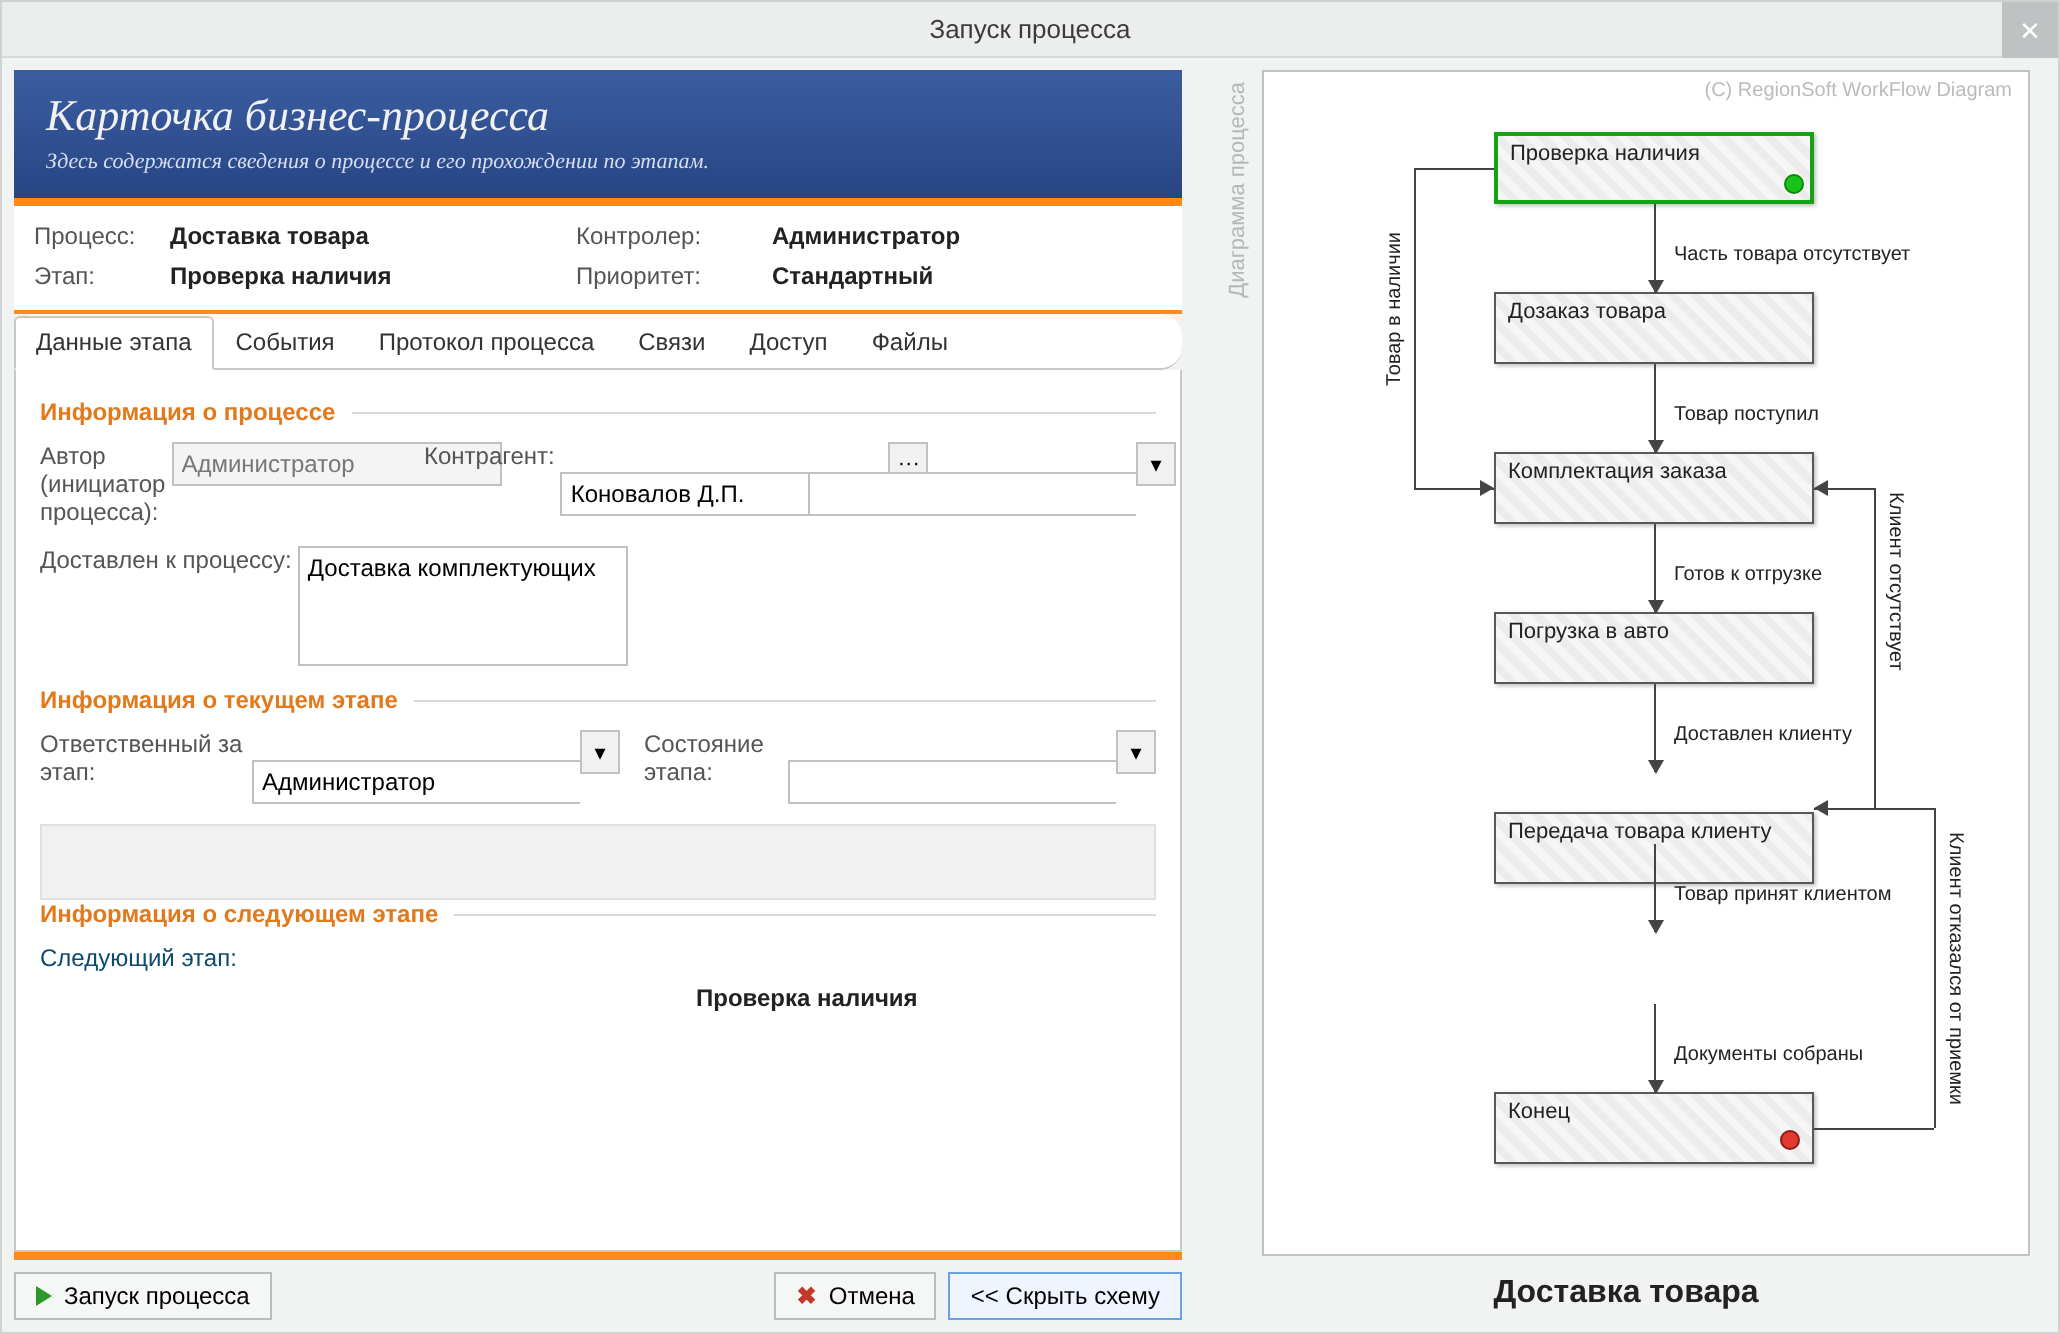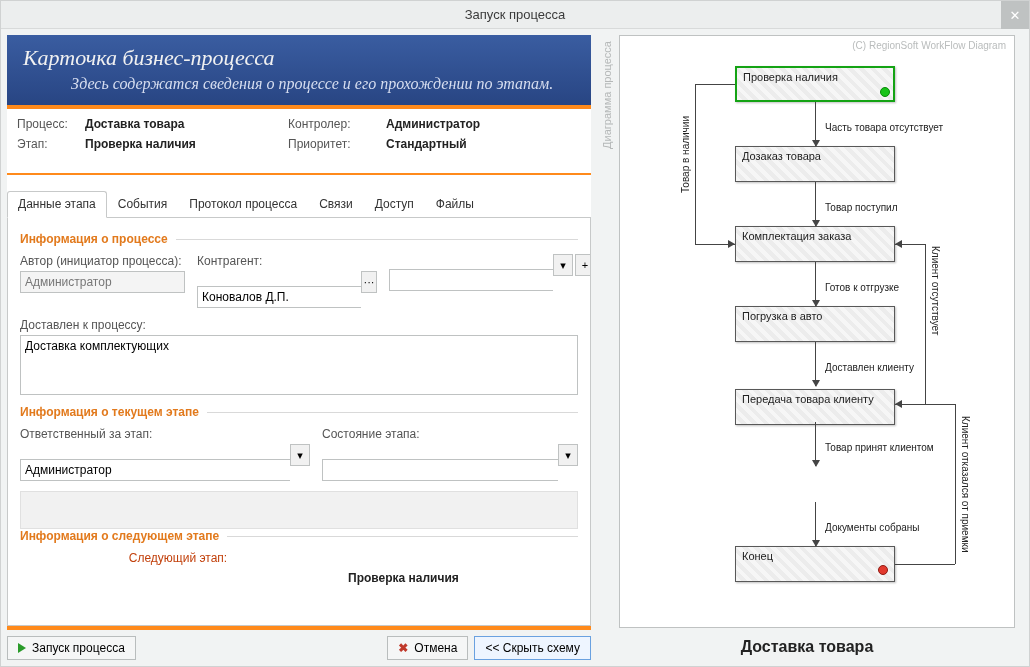--- a/index.html
+++ b/index.html
@@ -37,21 +37,21 @@
     color: #fff;
     display: flex;
     align-items: center; justify-content: center;
     font-size: 13px;
     cursor: pointer;
   }
   .content {
     flex: 1;
     display: flex;
     padding: 6px;
-    gap: 4px;
+    gap: 16px;
     overflow: hidden;
   }
   
   .left-panel {
     width: 584px;
     display: flex;
     flex-direction: column;
   }
   .header-box {
     background: #2c4c8a;
@@ -64,41 +64,41 @@
     font-family: "Georgia", "Palatino Linotype", serif;
     font-style: italic;
     font-size: 22px;
     font-weight: 500;
     margin-bottom: 4px;
     color: #f1f1f1;
   }
   .header-sub {
     font-family: "Georgia", "Palatino Linotype", serif;
     font-style: italic;
-    font-size: 16px;
+    font-size: 11px;
     color: #d7def0;
-    margin-left: 48px;
   }
   .summary {
     background: #fff;
-    padding: 8px 10px 22px 10px;
+    padding: 8px 10px 10px 10px;
     border-bottom: 2px solid #ff8a1b;
     display: grid;
     grid-template-columns: 60px 1fr 90px 1fr;
     row-gap: 6px;
     column-gap: 8px;
     font-size: 12px;
   }
   .summary .lbl { color: #555; }
   .summary .val { font-weight: 600; color: #222; }
   .tabs {
     display: flex;
     background: #fff;
     border-bottom: 1px solid #c7c9c9;
-    padding-top: 15px;
+    padding-top: 0;
+    border-radius: 11px;
   }
   .tab {
     padding: 5px 10px 6px 10px;
     border: 1px solid transparent;
     border-bottom: none;
     cursor: pointer;
     color: #333;
     font-size: 12px;
     position: relative;
     top: 1px;
@@ -130,21 +130,21 @@
     content: "";
     flex: 1;
     height: 1px;
     background: #d9d9d9;
   }
   .form-row {
     display: flex;
     gap: 12px;
     margin-bottom: 10px;
   }
-  .form-col { display: flex; flex-direction: column; gap: 3px; }
+  .form-col { display: flex; flex-direction: row; gap: 3px; }
   .fld-label { color: #555; font-size: 12px; }
   .inp, .sel, .ta {
     border: 1px solid #bfc2c2;
     background: #fff;
     font-size: 12px;
     font-family: inherit;
     padding: 3px 4px;
     height: 22px;
   }
   .inp[readonly] { background: #f4f4f4; color: #777; }
@@ -165,21 +165,21 @@
     background: #f1f1f1;
     border: 1px solid #e0e0e0;
     margin-top: 4px;
   }
   .next-stage-row {
     display: flex;
     gap: 8px;
     margin-top: 2px;
     margin-bottom: 6px;
   }
-  .next-stage-row .k { color: #c2410c; width: 320px; text-align: center; padding-right: 4px; }
+  .next-stage-row .k { color: #0c4a6e; width: 320px; text-align: left; padding-right: 4px; }
   .next-stage-row .v { font-weight: 600; color: #222; }
   .footer-orange {
     height: 4px;
     background: #ff8a1b;
     margin-top: auto;
   }
   .button-bar {
     display: flex;
     padding: 6px 0 0 0;
     gap: 6px;
@@ -439,21 +439,21 @@
     <div class="right-panel">
       <div class="diagram-area">
         <div class="diagram-vlabel">Диаграмма процесса</div>
         <div class="diagram-surface">
           <div class="copyright">(C) RegionSoft WorkFlow Diagram</div>
 
           <div class="node start" style="left:115px; top:30px;">Проверка наличия</div>
           <div class="node" style="left:115px; top:110px;">Дозаказ товара</div>
           <div class="node" style="left:115px; top:190px;">Комплектация заказа</div>
           <div class="node" style="left:115px; top:270px;">Погрузка в авто</div>
-          <div class="node" style="left:115px; top:353px;">Передача товара клиенту</div>
+          <div class="node" style="left:115px; top:370px;">Передача товара клиенту</div>
           <div class="node end" style="left:115px; top:510px;">Конец</div>
 
           <div class="arrow-v" style="left:195px; top:66px;  height:44px;"></div>
           <div class="arrow-v" style="left:195px; top:146px; height:44px;"></div>
           <div class="arrow-v" style="left:195px; top:226px; height:44px;"></div>
           <div class="arrow-v" style="left:195px; top:306px; height:44px;"></div>
           <div class="arrow-v" style="left:195px; top:386px; height:44px;"></div>
           <div class="arrow-v" style="left:195px; top:466px; height:44px;"></div>
 
           <div class="edge-label-h" style="left:205px; top:86px;">Часть товара отсутствует</div>

